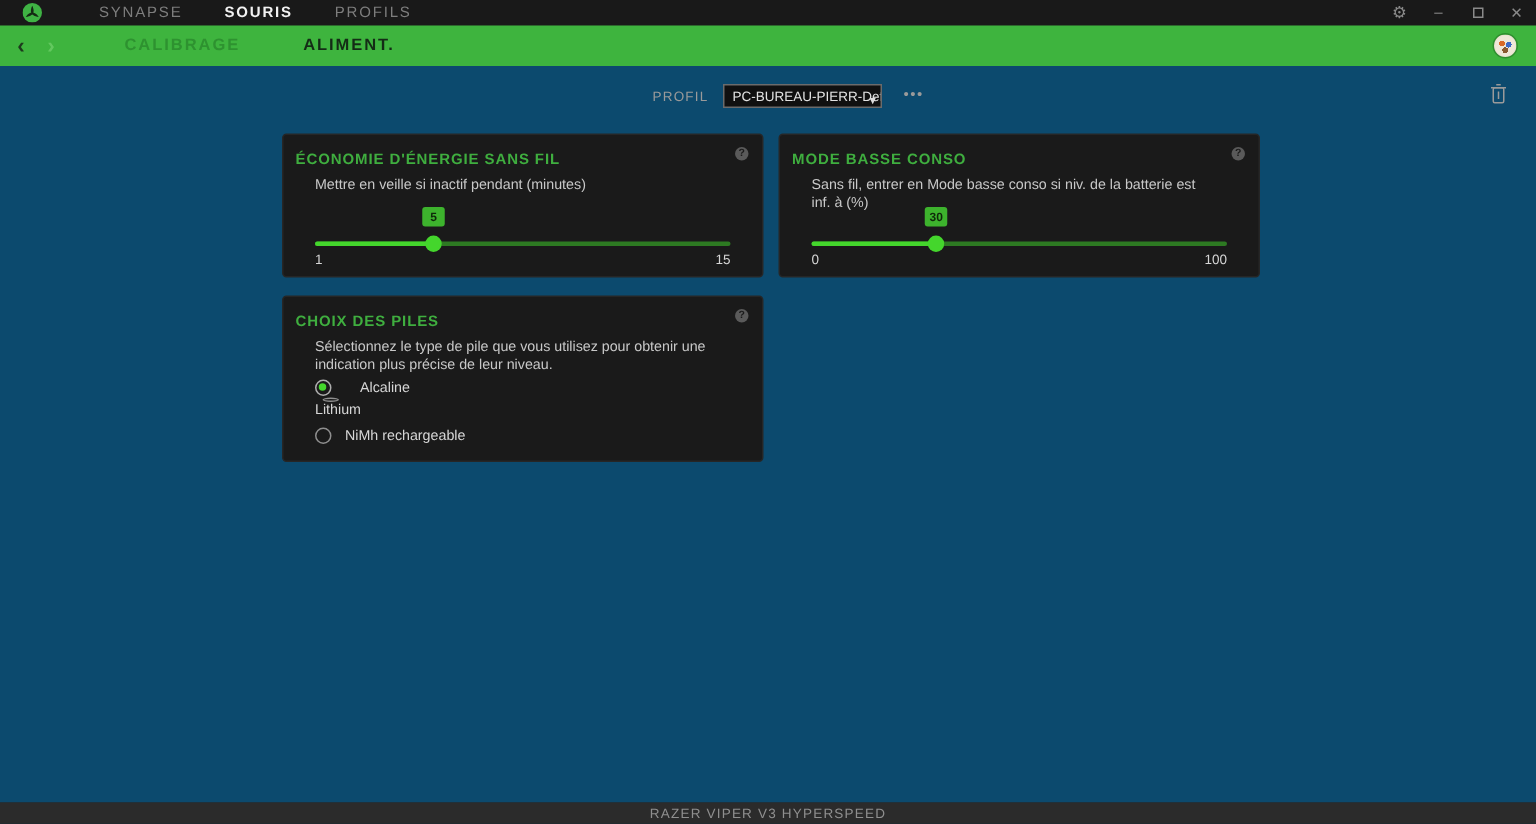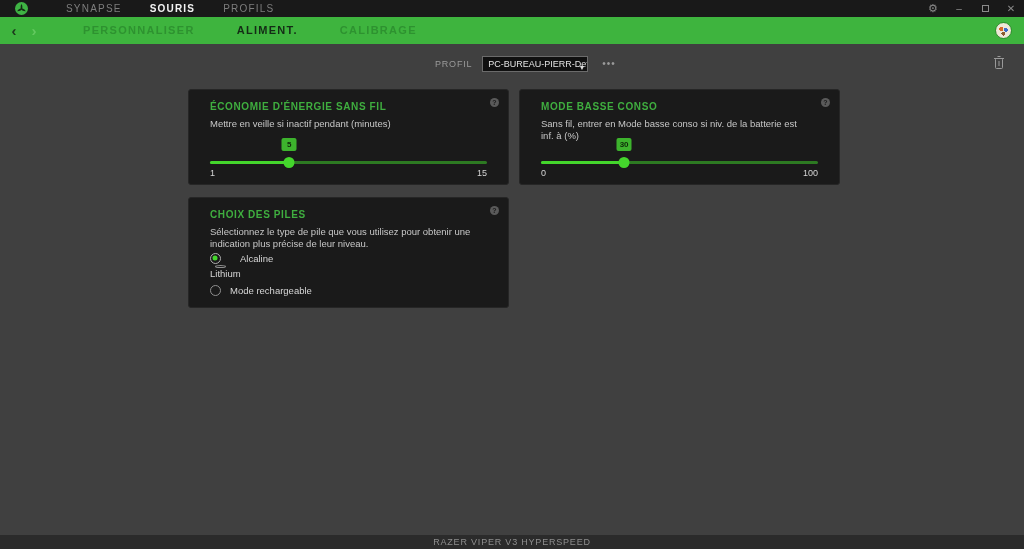--- a/index.html
+++ b/index.html
@@ -31,38 +31,38 @@
   .nav-tab.on { color:#142c16; }
   .avatar { margin-left:auto; margin-right:12px; width:17px; height:17px; border-radius:50%;
     background:
       radial-gradient(circle at 35% 40%, #d86a28 0 2px, transparent 2px),
       radial-gradient(circle at 65% 45%, #3c6ac8 0 2px, transparent 2px),
       radial-gradient(circle at 50% 70%, #8a5a30 0 2px, transparent 2px),
       radial-gradient(circle at 50% 50%, #efe8d8 0 60%, #cfc6ae 100%);
     border:1px solid #2e8f2e; }
 
   
-  .content { position:absolute; left:0; top:44px; width:1024px; height:491px; background:#404040; }
+  .content { position:absolute; left:0; top:44px; width:1024px; height:491px; background:#0c4a6e; }
 
   .profile-row { position:absolute; left:435px; top:54px; height:20px; display:flex; align-items:center; }
   .profile-label { font-size:9px; letter-spacing:0.8px; color:#9a9a9a; margin-right:10px; }
   .profile-select { position:relative; width:106px; height:16px; background:#101010;
     border:1px solid #6b6b6b; color:#e3e3e3; font-size:9px; line-height:14px;
     padding:0 10px 0 5px; white-space:nowrap; overflow:hidden; }
   .profile-caret { position:absolute; right:2px; top:4px; font-size:7px; color:#dcdcdc; }
   .profile-more { margin-left:14px; color:#9a9a9a; font-size:10px; letter-spacing:1px; line-height:10px; }
 
   .trash { position:absolute; left:993px; top:55px; width:12px; height:15px; }
 
   
   .card { position:absolute; background:#1a1a1a; border:1px solid #262626; border-radius:3px; }
   .card.c1 { left:188px; top:45px;  width:321px; height:96px; }
   .card.c2 { left:519px; top:45px;  width:321px; height:96px; }
   .card.c3 { left:188px; top:153px; width:321px; height:111px; }
-  .card-title { position:absolute; left:21px; top:11px; font-size:10px; font-weight:700;
+  .card-title { position:absolute; left:8px; top:11px; font-size:10px; font-weight:700;
     letter-spacing:0.6px; color:#3fae3f; }
   .card-desc { position:absolute; left:21px; top:28px; right:28px; font-size:9.5px;
     color:#c8c8c8; line-height:12px; }
   .info { position:absolute; right:9px; top:8px; width:9px; height:9px; border-radius:50%;
     background:#5a5a5a; color:#1b1b1b; font-size:7px; font-weight:bold; text-align:center;
     line-height:9px; }
 
   
   .slider { position:absolute; left:21px; right:21px; height:30px; top:48px; }
   .track { position:absolute; left:0; right:0; top:23px; height:3px; background:#2d7a22; border-radius:2px; }
@@ -115,23 +115,22 @@
         <span class="maxbox"></span>
       </span>
     <span class="tb-btn">✕</span>
   </div>
 </div>
 
 <div class="navbar">
   <span class="chev back">‹</span>
   <span class="chev fwd">›</span>
   <div class="nav-tabs">
-    <span class="nav-tab">PERSONNALISER</span>
+    <span class="nav-tab">CALIBRAGE</span>
     <span class="nav-tab on">ALIMENT.</span>
-    <span class="nav-tab">CALIBRAGE</span>
   </div>
   <div class="avatar"></div>
 </div>
 
 <div class="content">
 
   <div class="profile-row" style="top:10px;">
     <span class="profile-label">PROFIL</span>
     <div class="profile-select">
       <span>PC-BUREAU-PIERR-Default</span>
@@ -191,20 +190,20 @@
     <div class="radio-row" style="top:53px;gap:10px;">
       <span class="radio on"></span>
       <span class="radio-label">Alcaline</span>
     </div>
     <div class="radio-row" style="top:67px;flex-direction:column;">
       <span class="radio"></span>
       <span class="radio-label">Lithium</span>
     </div>
     <div class="radio-row" style="top:85px;">
       <span class="radio"></span>
-      <span class="radio-label">Mode rechargeable</span>
+      <span class="radio-label">NiMh rechargeable</span>
     </div>
   </div>
 </div>
 
 <div class="footer">
   <span>RAZER VIPER V3 HYPERSPEED</span>
 </div>
 
 </body></html>

